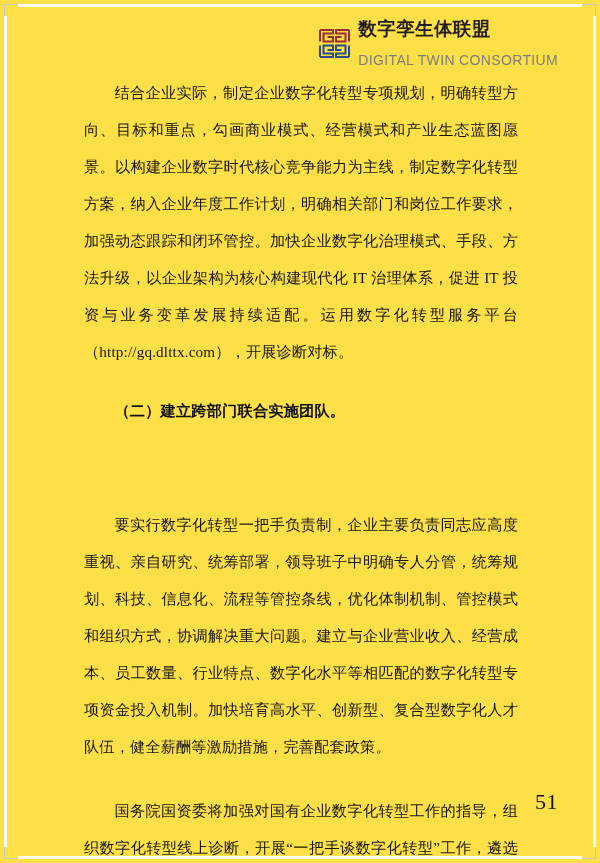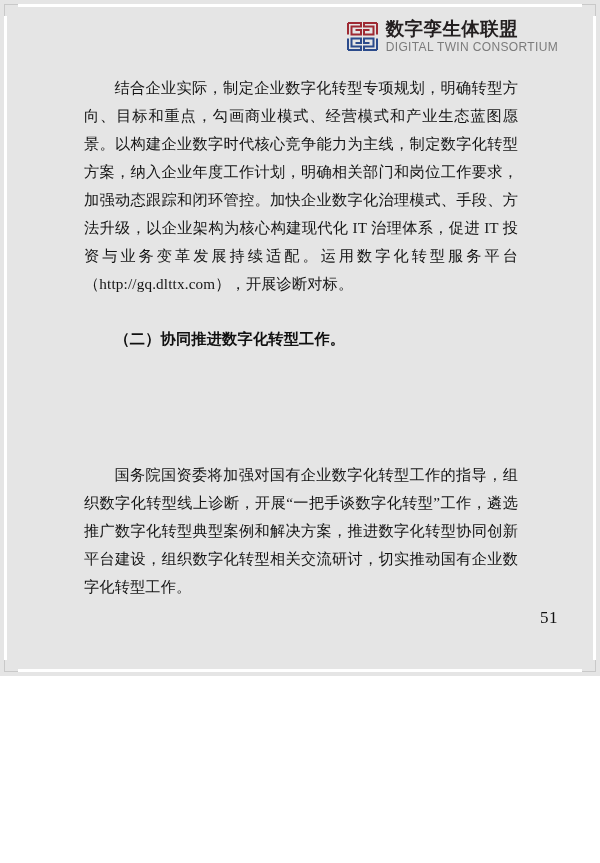--- a/index.html
+++ b/index.html
@@ -7,22 +7,22 @@
     margin: 0;
     padding: 0;
     background: #ffffff;
   }
   body {
     font-family: "Liberation Serif", "DejaVu Serif", serif;
   }
   .page {
     position: relative;
     width: 600px;
-    height: 676px;
-    background: #e5e5e5;
+    height: 863px;
+    background: #fde047;
     box-sizing: border-box;
     overflow: hidden;
   }
   
   .scan-frame {
     position: absolute;
     left: 4px;
     top: 4px;
     right: 4px;
     bottom: 4px;
@@ -70,39 +70,39 @@
   .logo-cn {
     font-family: "Liberation Sans", "DejaVu Sans", sans-serif;
     font-size: 18.5px;
     font-weight: 700;
     color: #231f20;
     letter-spacing: 0.4px;
     white-space: nowrap;
   }
   .logo-en {
     font-family: "Liberation Sans", "DejaVu Sans", sans-serif;
-    font-size: 12px;
+    font-size: 14px;
     font-weight: 400;
     color: #7b7b7b;
     letter-spacing: 0.35px;
-    margin-top: 2px;
+    margin-top: 14px;
     white-space: nowrap;
   }
 
   
   .content {
     position: absolute;
     left: 84px;
     top: 74px;
     width: 434px;
   }
   p.para {
     margin: 0 0 0 0;
     font-size: 15.2px;
-    line-height: 28px;
+    line-height: 37px;
     color: #141414;
     text-align: justify;
     text-justify: inter-ideograph;
     text-indent: 2em;
     font-family: "Liberation Serif", "DejaVu Serif", serif;
     letter-spacing: 0.15px;
   }
   p.heading {
     margin: 0;
     font-size: 15.2px;
@@ -112,21 +112,21 @@
     font-weight: 700;
     font-family: "Liberation Sans", "DejaVu Sans", sans-serif;
     letter-spacing: 0.2px;
   }
   .gap-head { height: 27px; }
 
   .page-number {
     position: absolute;
     right: 42px;
     bottom: 48px;
-    font-size: 17px;
+    font-size: 22px;
     color: #111111;
     font-family: "Liberation Serif", "DejaVu Serif", serif;
     letter-spacing: 0.5px;
   }
 </style>
 </head>
 <body>
 
 <div class="page">
 
@@ -157,27 +157,28 @@
       <span class="logo-cn">数字孪生体联盟</span>
       <span class="logo-en">DIGITAL TWIN CONSORTIUM</span>
     </span>
   </div>
 
   <div class="content">
 
     <p class="para">结合企业实际，制定企业数字化转型专项规划，明确转型方向、目标和重点，勾画商业模式、经营模式和产业生态蓝图愿景。以构建企业数字时代核心竞争能力为主线，制定数字化转型方案，纳入企业年度工作计划，明确相关部门和岗位工作要求，加强动态跟踪和闭环管控。加快企业数字化治理模式、手段、方法升级，以企业架构为核心构建现代化 IT 治理体系，促进 IT 投资与业务变革发展持续适配。运用数字化转型服务平台（http://gq.dlttx.com），开展诊断对标。</p>
     <div class="gap-head"></div>
 
-    <p class="heading">（二）协同推进数字化转型工作。</p>
+    <p class="heading">（二）建立跨部门联合实施团队。</p>
     <div class="gap-head"></div>
 
     <div class="gap-head"></div>
 
     <div class="gap-head"></div>
 
+    <p class="para">要实行数字化转型一把手负责制，企业主要负责同志应高度重视、亲自研究、统筹部署，领导班子中明确专人分管，统筹规划、科技、信息化、流程等管控条线，优化体制机制、管控模式和组织方式，协调解决重大问题。建立与企业营业收入、经营成本、员工数量、行业特点、数字化水平等相匹配的数字化转型专项资金投入机制。加快培育高水平、创新型、复合型数字化人才队伍，健全薪酬等激励措施，完善配套政策。</p>
     <div class="gap-head"></div>
 
     <p class="para">国务院国资委将加强对国有企业数字化转型工作的指导，组织数字化转型线上诊断，开展“一把手谈数字化转型”工作，遴选推广数字化转型典型案例和解决方案，推进数字化转型协同创新平台建设，组织数字化转型相关交流研讨，切实推动国有企业数字化转型工作。</p>
 
   </div>
 
   <div class="page-number">51</div>
 
 </div>
 

